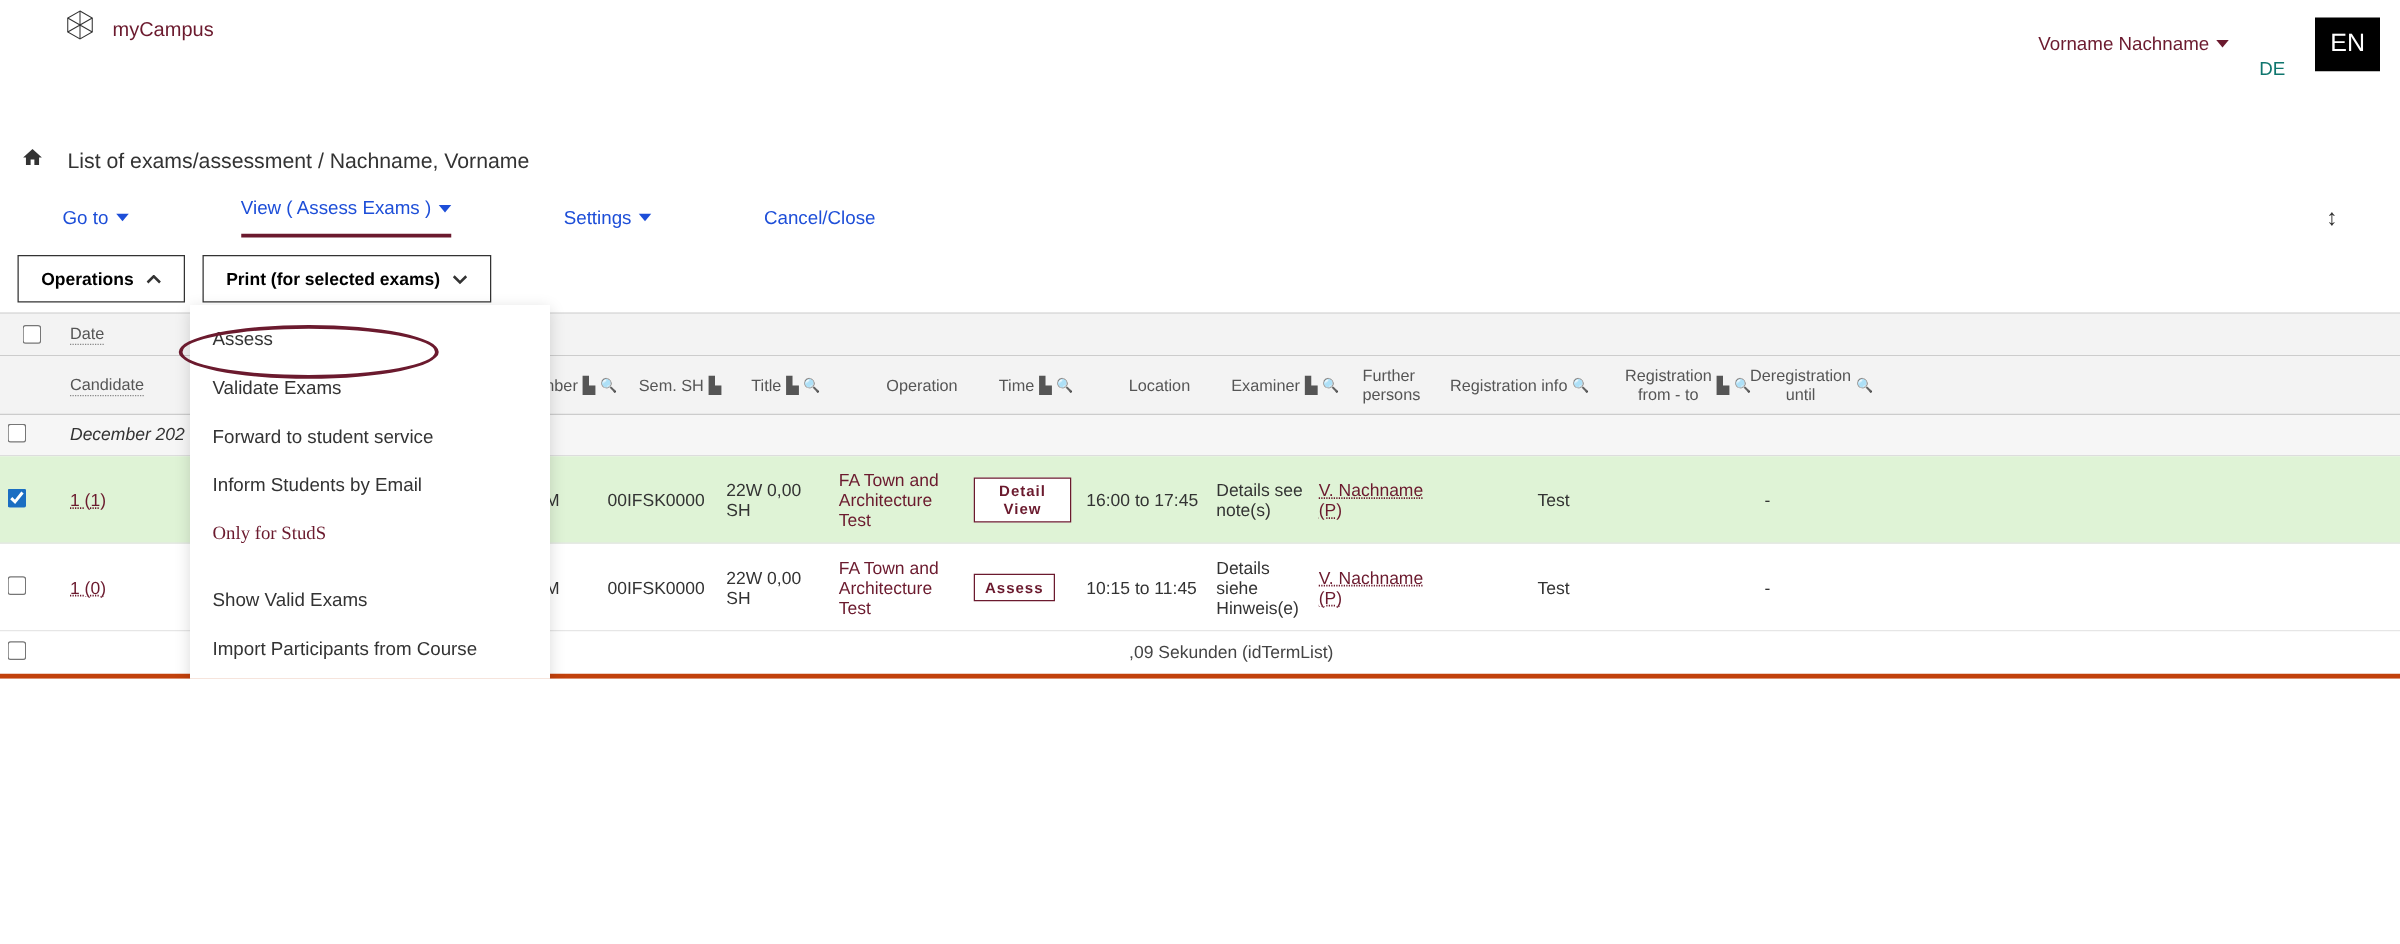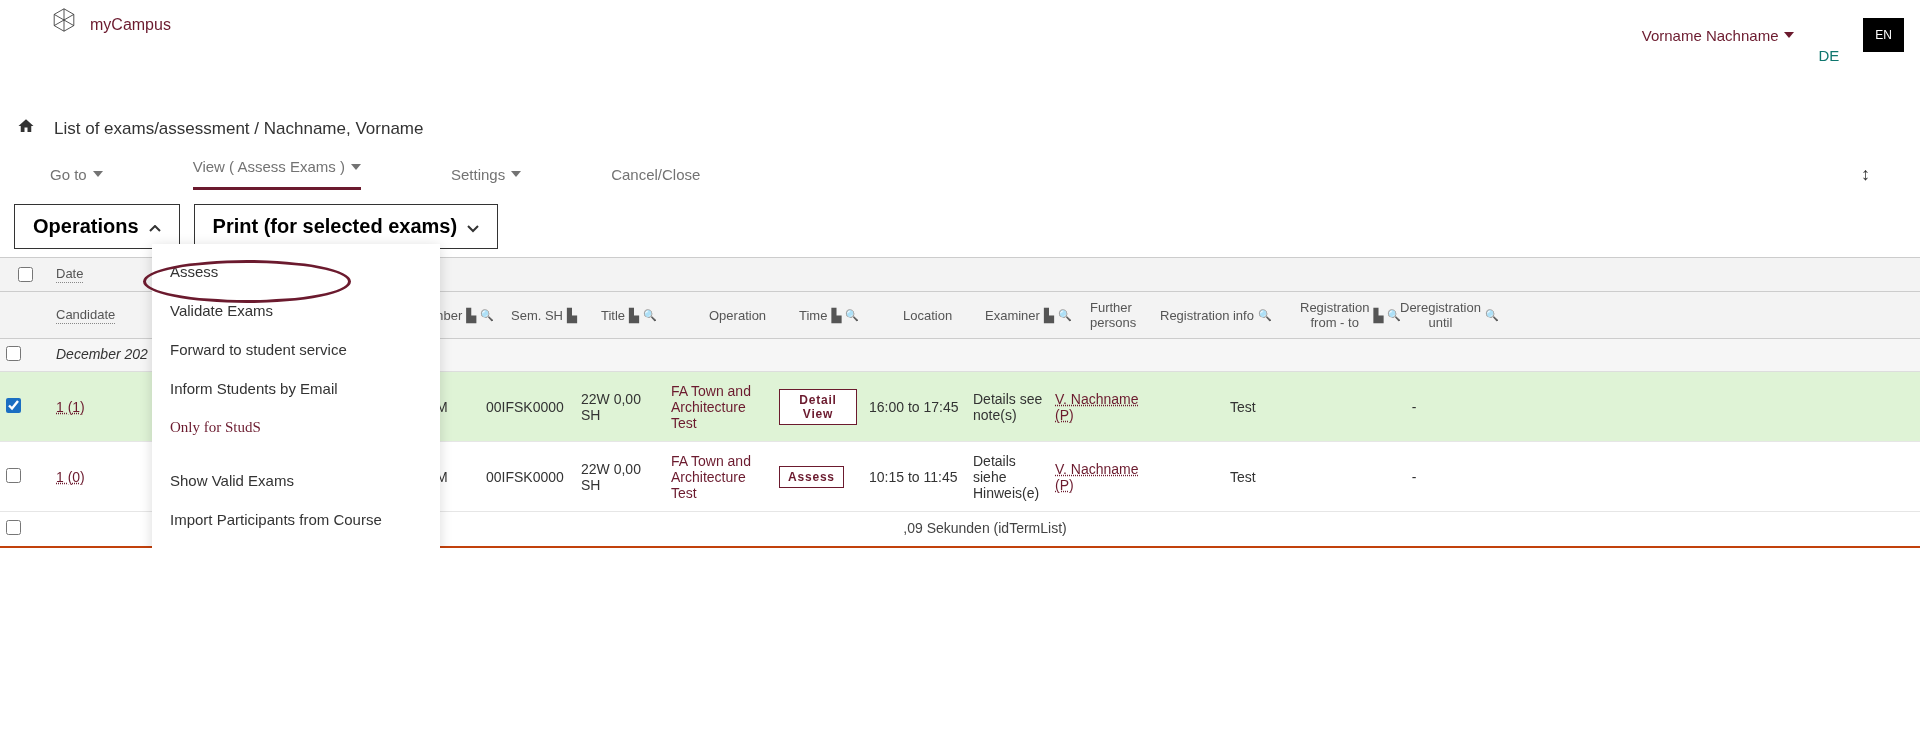--- a/index.html
+++ b/index.html
@@ -6,36 +6,36 @@
   body { font-family: "Segoe UI", Arial, sans-serif; font-size: 14px; color: #333; background: #fff; width: 1920px; }
   
   
   .top-header { display: flex; align-items: flex-start; padding: 6px 0 4px 50px; }
   .logo-wrap { display: flex; align-items: center; gap: 8px; }
   .logo-svg { width: 28px; height: 28px; }
   .brand-name { font-size: 16px; color: #6b1a2e; font-weight: 500; margin-left: 4px; margin-top: 10px; }
   .header-right { margin-left: auto; display: flex; align-items: center; gap: 24px; padding-right: 16px; }
   .user-name { color: #6b1a2e; font-size: 15px; cursor: pointer; display: flex; align-items: center; gap: 6px; }
   .lang { font-size: 15px; color: #0f766e; margin-top: 41px; }
-  .lang-active { background: #000; color: #fff; padding: 10px 12px; font-size: 12px; }
+  .lang-active { background: #000; color: #fff; padding: 10px 12px; font-size: 20px; }
   
   
   .breadcrumb-row { display: flex; align-items: center; padding: 6px 16px 6px 16px; gap: 18px; font-size: 17px; margin-top: 43px; }
   .home-icon { font-size: 18px; color: #333; }
   .breadcrumb-text { font-size: 17px; }
   
   
   .menu-row { display: flex; align-items: center; padding: 12px 50px 0 50px; gap: 90px; font-size: 15px; }
-  .menu-item { display: flex; align-items: center; gap: 6px; cursor: pointer; color: #737373; }
+  .menu-item { display: flex; align-items: center; gap: 6px; cursor: pointer; color: #1d4ed8; }
   .menu-item.active { border-bottom: 3px solid #6b1a2e; padding-bottom: 12px; }
   .resize-icon { margin-left: auto; font-size: 18px; }
   
   
   .ops-row { display: flex; gap: 14px; padding: 14px 14px 0 14px; position: relative; }
-  .ops-btn { border: 1px solid #333; background: #fff; padding: 10px 18px; font-size: 20px; font-weight: 600; display: flex; align-items: center; gap: 10px; cursor: pointer; }
+  .ops-btn { border: 1px solid #333; background: #fff; padding: 10px 18px; font-size: 14px; font-weight: 600; display: flex; align-items: center; gap: 10px; cursor: pointer; }
   
   
   .dropdown { position: absolute; top: 54px; left: 152px; width: 288px; background: #fff; box-shadow: 0 2px 12px rgba(0,0,0,0.15); z-index: 100; padding: 8px 0; }
   .dropdown-item { padding: 11px 18px; font-size: 15px; color: #333; cursor: pointer; }
   .dropdown-item.special { color: #6b1a2e; font-family: Georgia, serif; }
   .dropdown-gap { height: 14px; }
   .circle-highlight { position: absolute; left: 143px; top: 260px; width: 208px; height: 43px; border: 3px solid #6b1a2e; border-radius: 50%; z-index: 101; pointer-events: none; }
   
   
   .table-wrap { margin-top: 8px; border-top: 1px solid #ccc; }
@@ -63,21 +63,21 @@
   .month-row { display: flex; background: #f6f6f6; border-bottom: 1px solid #ddd; font-style: italic; font-size: 14px; }
   .month-row .cell { padding: 7px 6px; }
   
   .data-row { display: flex; border-bottom: 1px solid #e6e6e6; font-size: 14px; min-height: 70px; align-items: center; }
   .data-row.selected { background: #dff3d6; }
   .data-row .cell { padding: 6px 6px; }
   .link-ish { color: #6b1a2e; text-decoration: underline dotted; cursor: pointer; }
   .link-solid { color: #6b1a2e; cursor: pointer; }
   .op-btn-sm { border: 1px solid #6b1a2e; color: #6b1a2e; background: #fff; padding: 3px 8px; font-size: 12px; letter-spacing: 0.8px; cursor: pointer; font-weight: 600; }
   
-  .footer-row { display: flex; border-bottom: 2px solid #c2410c; }
+  .footer-row { display: flex; border-bottom: 4px solid #c2410c; }
   .footer-row .cell { padding: 8px 6px; }
   .footer-msg { flex: 1; text-align: center; font-size: 14px; color: #444; padding: 8px; }
   
   input[type=checkbox] { width: 15px; height: 15px; cursor: pointer; }
   .checked-box { accent-color: #1b6ec2; }
   
   .triangle-down { display: inline-block; width: 0; height: 0; border-left: 5px solid transparent; border-right: 5px solid transparent; border-top: 6px solid currentColor; }
 </style>
 </head>
 <body>

